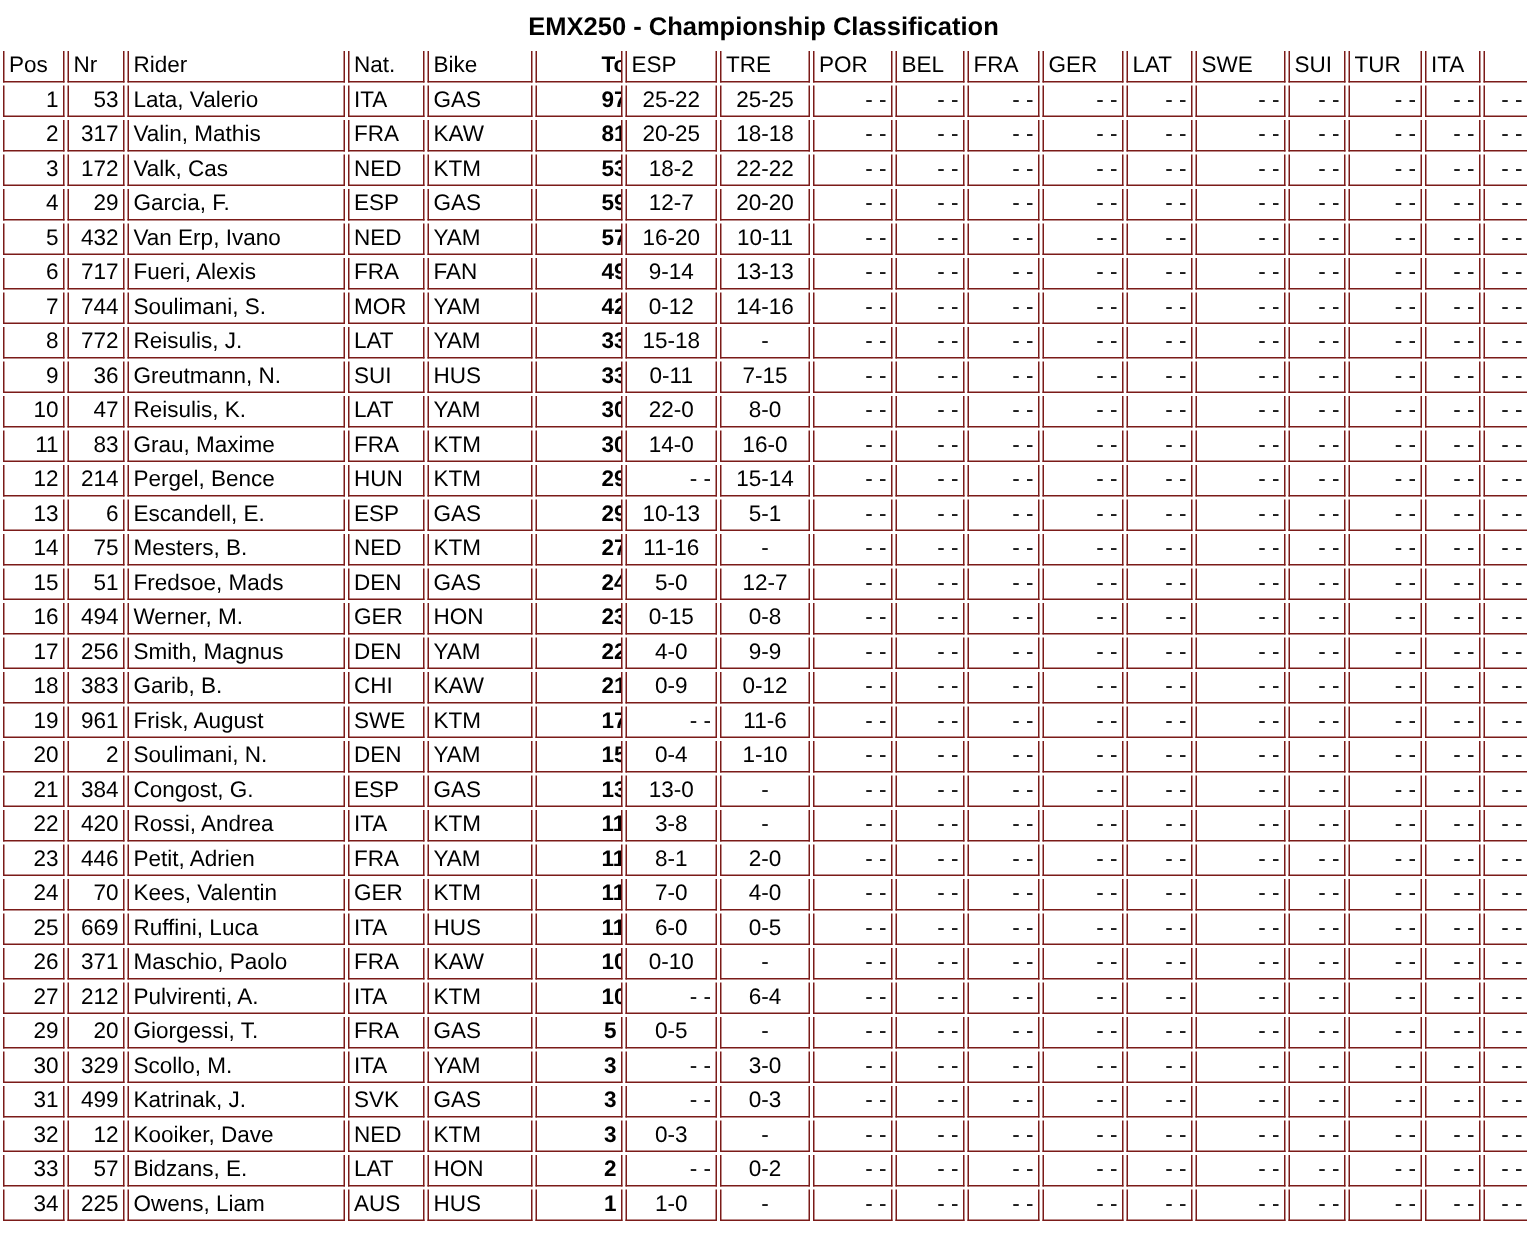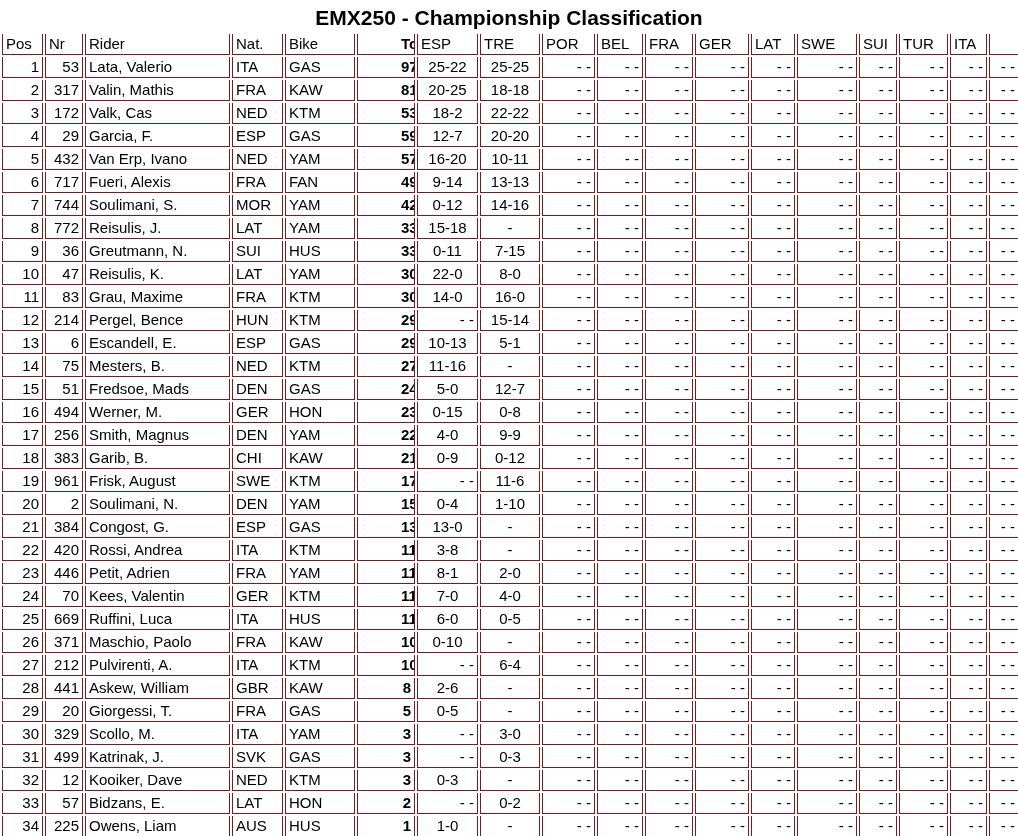--- a/index.html
+++ b/index.html
@@ -1,20 +1,20 @@
 <!DOCTYPE html>
 <html style="--border-color: #7b1b19; --text-color: #000000;"><head>
 <meta charset="utf-8">
 <style>
   :root { --border-color: #7b1b19; --text-color: #000000; }
   * { box-sizing: border-box; }
   html, body { margin: 0; padding: 0; background: #ffffff; }
   body { font-family: "Liberation Sans", sans-serif; color: var(--text-color); }
   .page { width: 1018px; height: 836px; overflow: hidden; background: #ffffff; position: relative; }
-  .title { font-size: 21px; font-weight: bold; text-align: center; margin: 5px 0 1px 0; line-height: 26px; }
+  .title { font-size: 17px; font-weight: bold; text-align: center; margin: 5px 0 1px 0; line-height: 26px; }
   table.classification { border-collapse: separate; border-spacing: 2px; table-layout: fixed; width: 1021px; }
   th, td {
     border: 1px solid var(--border-color);
     border-top: none;
     padding: 0 3px;
     height: 20px;
     font-size: 15px;
     line-height: 20px;
     white-space: nowrap;
     overflow: hidden;
@@ -610,40 +610,20 @@
           <td class="al-right">- -</td>
           <td class="al-right">- -</td>
           <td class="al-right">- -</td>
           <td class="al-right">- -</td>
           <td class="al-right">- -</td>
           <td class="al-right">- -</td>
           <td class="al-right">- -</td>
           <td class="al-right">- -</td>
         </tr>
         <tr>
-          <td class="al-right">28</td>
-          <td class="al-right">441</td>
-          <td class="al-left">Askew, William</td>
-          <td class="al-left">GBR</td>
-          <td class="al-left">KAW</td>
-          <td class="al-right bold">8</td>
-          <td class="al-center">2-6</td>
-          <td class="al-center">-</td>
-          <td class="al-right">- -</td>
-          <td class="al-right">- -</td>
-          <td class="al-right">- -</td>
-          <td class="al-right">- -</td>
-          <td class="al-right">- -</td>
-          <td class="al-right">- -</td>
-          <td class="al-right">- -</td>
-          <td class="al-right">- -</td>
-          <td class="al-right">- -</td>
-          <td class="al-right">- -</td>
-        </tr>
-        <tr>
           <td class="al-right">29</td>
           <td class="al-right">20</td>
           <td class="al-left">Giorgessi, T.</td>
           <td class="al-left">FRA</td>
           <td class="al-left">GAS</td>
           <td class="al-right bold">5</td>
           <td class="al-center">0-5</td>
           <td class="al-center">-</td>
           <td class="al-right">- -</td>
           <td class="al-right">- -</td>

